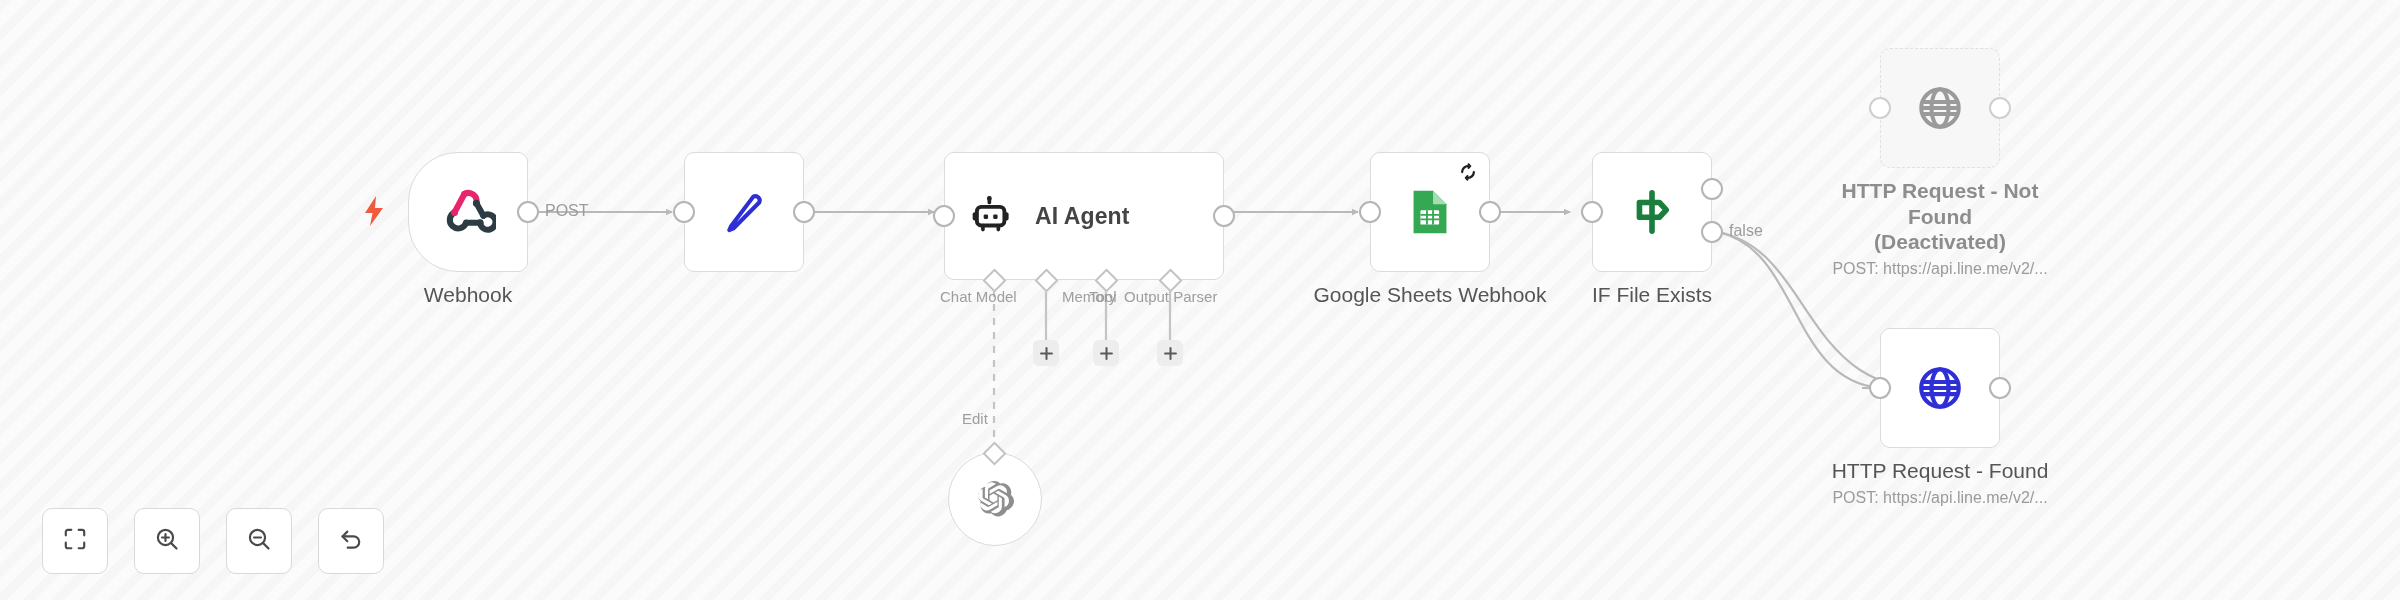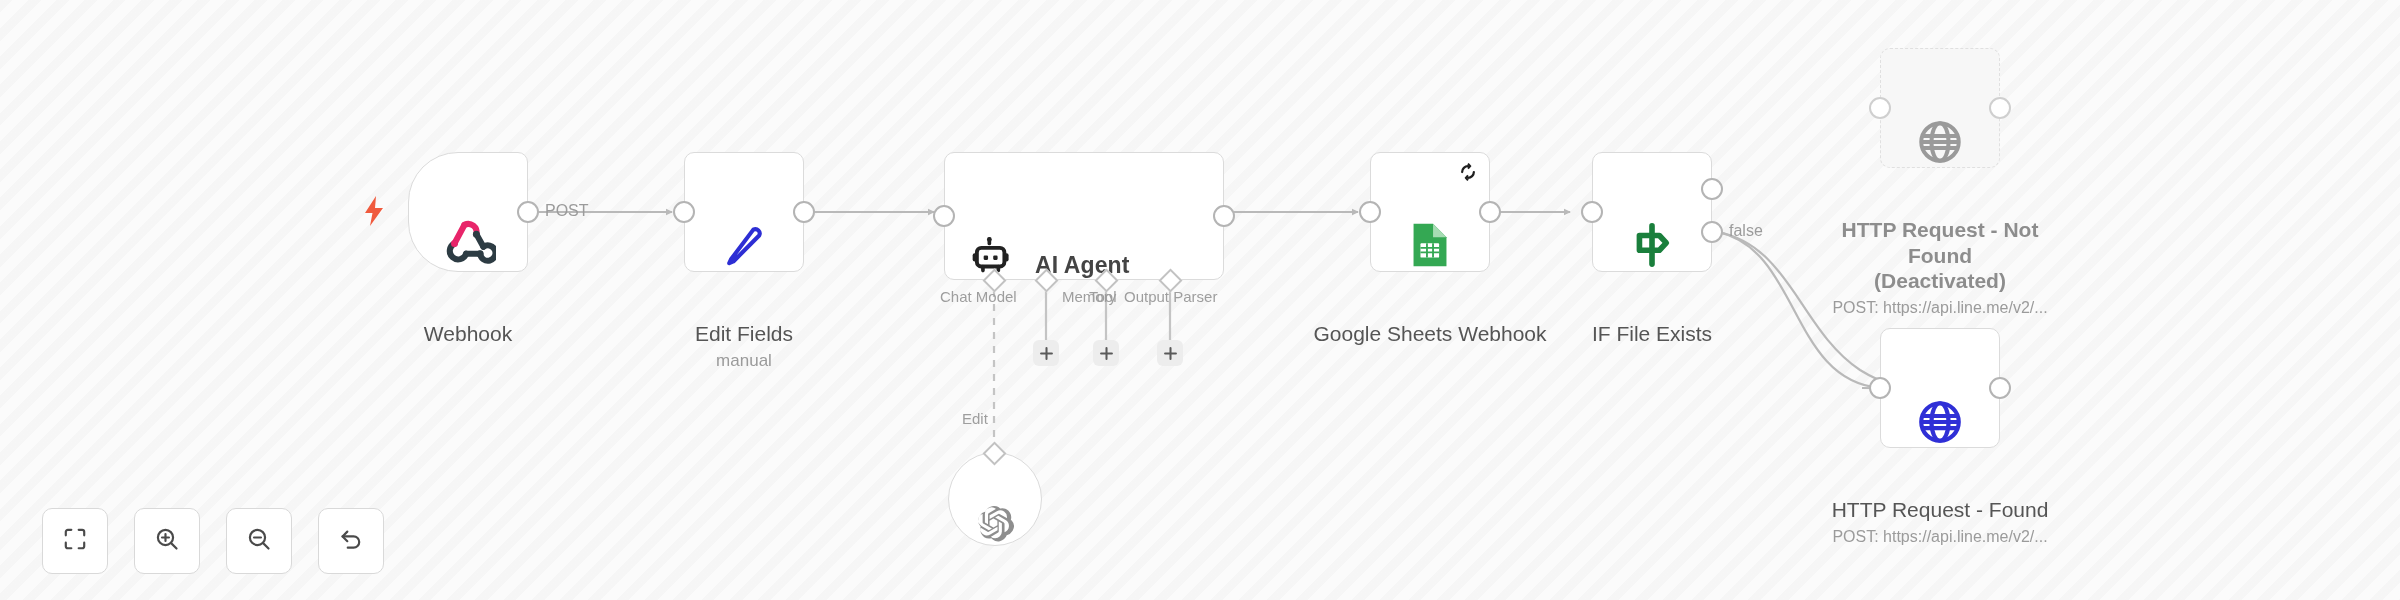--- a/index.html
+++ b/index.html
@@ -34,21 +34,21 @@
   }
 
   
   .node {
     position: absolute;
     background: #ffffff;
     border: 1.5px solid #dbdbdb;
     border-radius: 10px;
     box-sizing: border-box;
     display: flex;
-    align-items: flex-end;
+    align-items: center;
     justify-content: center;
     z-index: 5;
   }
   .node.trigger {
     border-top-left-radius: 50px;
     border-bottom-left-radius: 50px;
   }
   .node.wide {
     justify-content: flex-start;
     padding-left: 24px;
@@ -73,21 +73,20 @@
     font-weight: 600;
     color: #444;
     letter-spacing: 0.1px;
   }
 
   
   .caption {
     position: absolute;
     text-align: center;
     z-index: 4;
-    margin-top: 39px;
   }
   .caption .name {
     font-size: 21px;
     font-weight: 400;
     color: #555;
     line-height: 1.22;
     white-space: pre-line;
   }
   .caption .name.muted {
     color: #8d8d8d;
@@ -251,24 +250,20 @@
 
   <div class="node" style="left:684px; top:152px; width:120px; height:120px;">
     <span class="node-icon">
       <svg width="52" height="52" viewBox="0 0 24 24">
         <path d="M6.0 18.6 L5.2 20.4 L7.1 19.6 L19.0 7.6 A2.0 2.0 0 0 0 16.3 4.9 Z" fill="none" stroke="#2d2ed4" stroke-width="1.9" stroke-linejoin="round"></path>
       </svg>
     </span>
   </div>
   <div class="port" style="left:673px; top:201px;"></div>
   <div class="port" style="left:793px; top:201px;"></div>
-  <div class="caption" style="left:664px; top:282px; width:160px;">
-    <div class="name">Edit Fields</div>
-    <div class="sub">manual</div>
-  </div>
 
   <div class="node wide" style="left:944px; top:152px; width:280px; height:128px;">
     <span class="node-icon">
       <svg width="44" height="44" viewBox="0 0 24 24">
         <path d="M11.1 2.2 L11.1 4.6" stroke="#222" stroke-width="2" fill="none" stroke-linecap="round"></path>
         <circle cx="11.1" cy="2.4" r="1.3" fill="#222"></circle>
         <rect x="4.3" y="7.0" width="15.0" height="10.2" rx="2.4" fill="none" stroke="#222" stroke-width="2.1"></rect>
         <rect x="2.0" y="10.0" width="2.4" height="4.4" rx="1.1" fill="#222"></rect>
         <rect x="19.2" y="10.0" width="2.4" height="4.4" rx="1.1" fill="#222"></rect>
         <rect x="8.0" y="11.2" width="2.4" height="2.4" rx="0.6" fill="#222"></rect>

